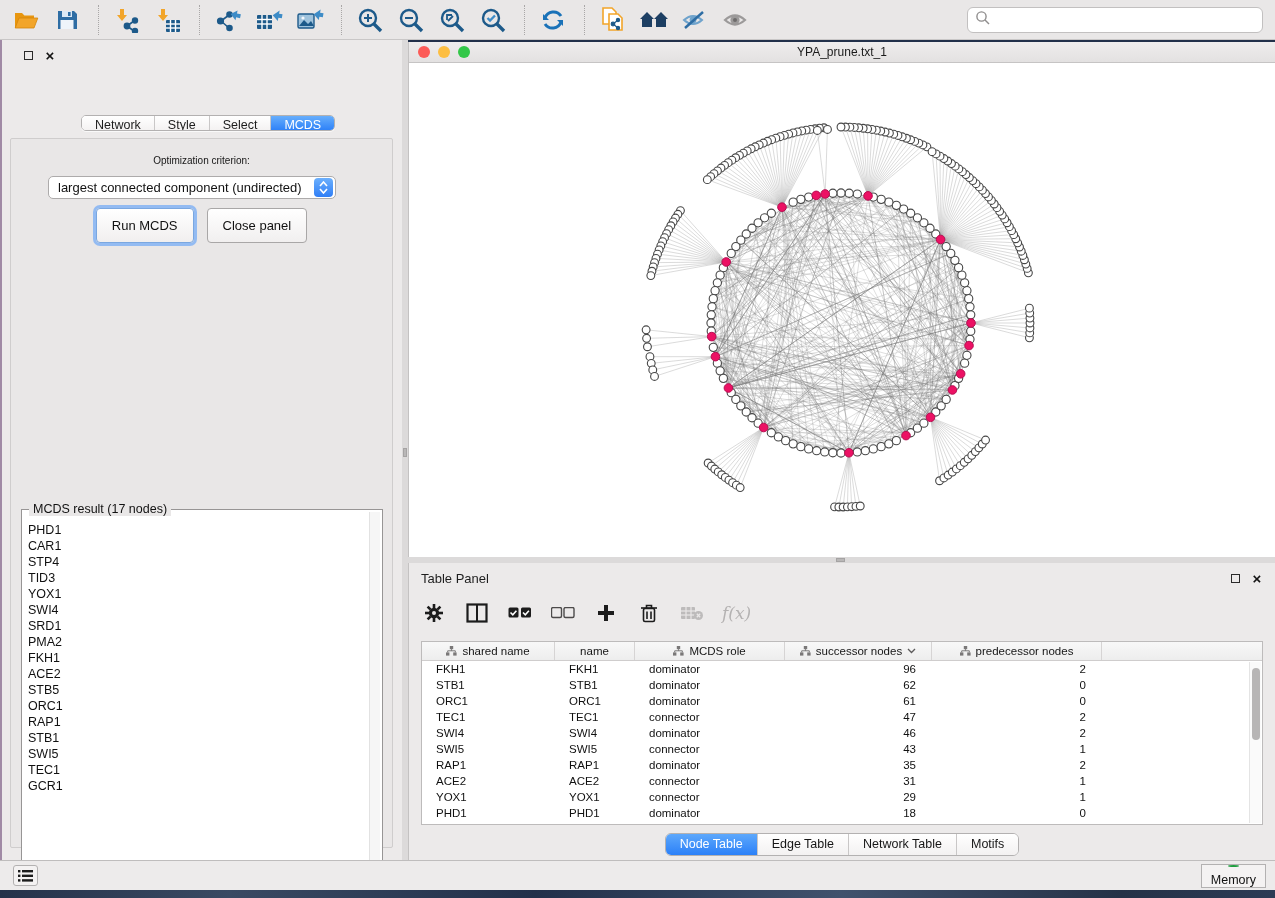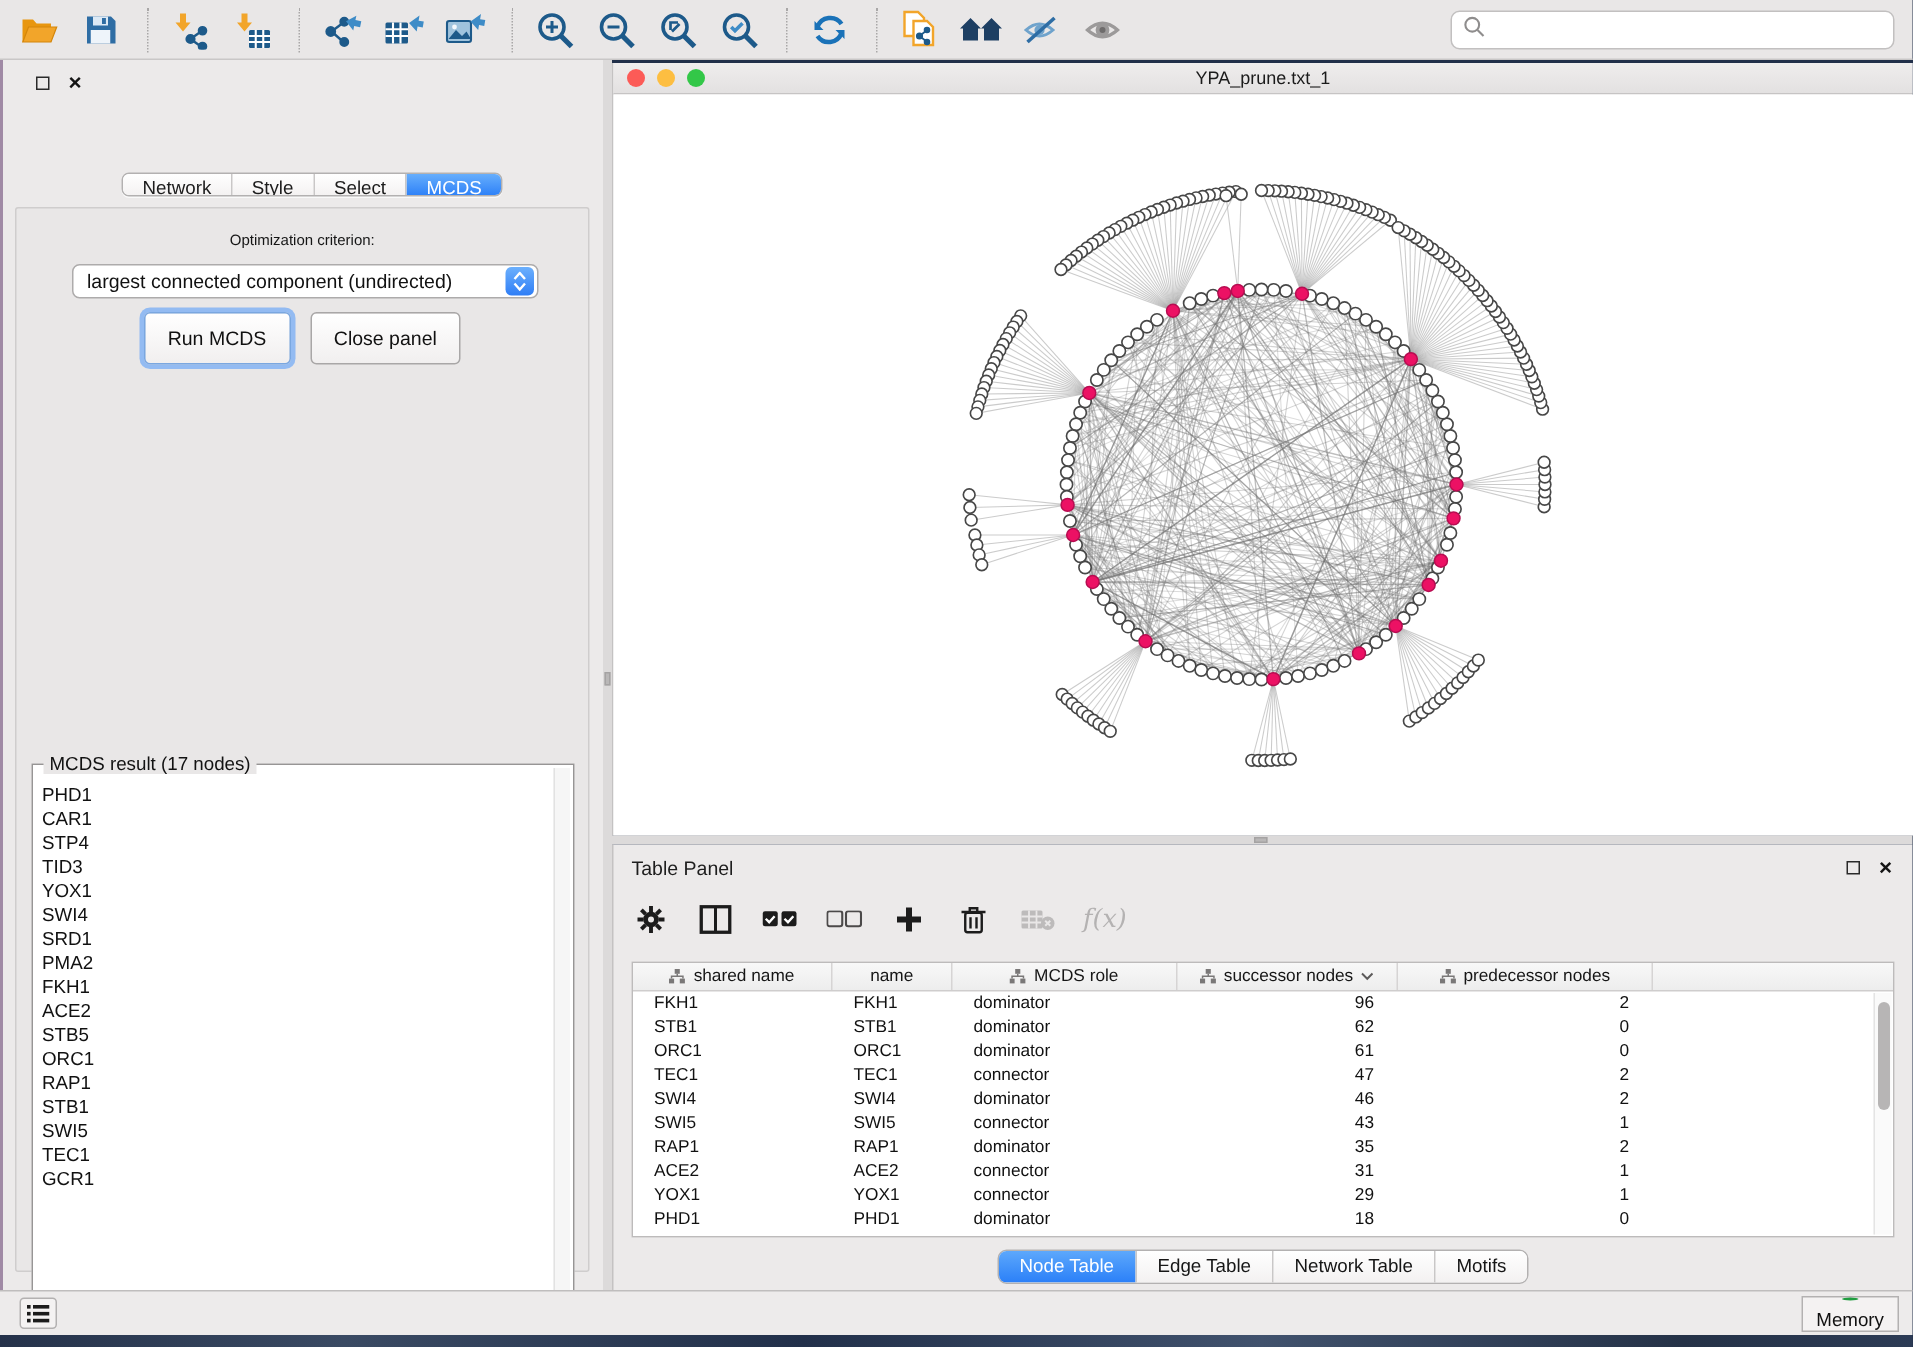--- a/index.html
+++ b/index.html
@@ -26,21 +26,21 @@
   .x-ic { font-size:15px; font-weight:bold; color:#141414; line-height:1; }
   .cptabs { position:absolute; left:79px; top:75px; height:16px; display:inline-flex;
     border:1px solid #b3b1b1; border-radius:5px; overflow:hidden; background:#fff; box-shadow:0 1px 0 rgba(255,255,255,.7); }
   .cptab { padding:2px 13px 3px; font-size:12.5px; color:#1c1c1c; border-left:1px solid #c9c7c7;
     background:linear-gradient(#ffffff,#f4f2f2); white-space:nowrap; }
   .cptab:first-child { border-left:none; }
   .cptab.active { background:linear-gradient(#66aefc,#2f82f8); color:#fff; }
   .cpbox { position:absolute; left:8px; top:98px; right:9px; bottom:14px;
     background:#e9e7e7; border:1px solid #cfcdcd; border-radius:2px; }
   .optlabel { position:absolute; top:16px; left:0; right:0; text-align:center; font-size:10px; color:#161616; }
-  .combo { position:absolute; left:37px; top:37px; width:311px; height:23px; background:#fff;
+  .combo { position:absolute; left:37px; top:37px; width:288px; height:23px; background:#fff;
     border:1px solid #adabab; border-radius:5px; display:flex; align-items:center; }
   .combo .cval { flex:1; font-size:13px; color:#111; padding-left:9px; white-space:nowrap; overflow:hidden; }
   .stepper { width:19px; height:19px; margin-right:2px; border-radius:4px;
     background:linear-gradient(#6cb0fd,#2f7ef6); display:flex; flex-direction:column; align-items:center; justify-content:center; gap:1px; }
   .btnrow { position:absolute; top:69px; left:0; right:0; display:flex; justify-content:center; gap:13px; }
   .mbtn { height:35px; padding:12px 15px; font-size:13px; color:#111; background:linear-gradient(#ffffff,#f1efef);
     border:1px solid #a9a7a7; border-radius:4px; display:flex; align-items:center; }
   .mbtn.focusring { box-shadow:0 0 0 3px rgba(77,152,252,.55); border-color:#7aa7e0; }
   .fieldset { position:absolute; left:10px; top:370px; right:9px; height:370px;
     border:1px solid #979595; background:#fff; }

